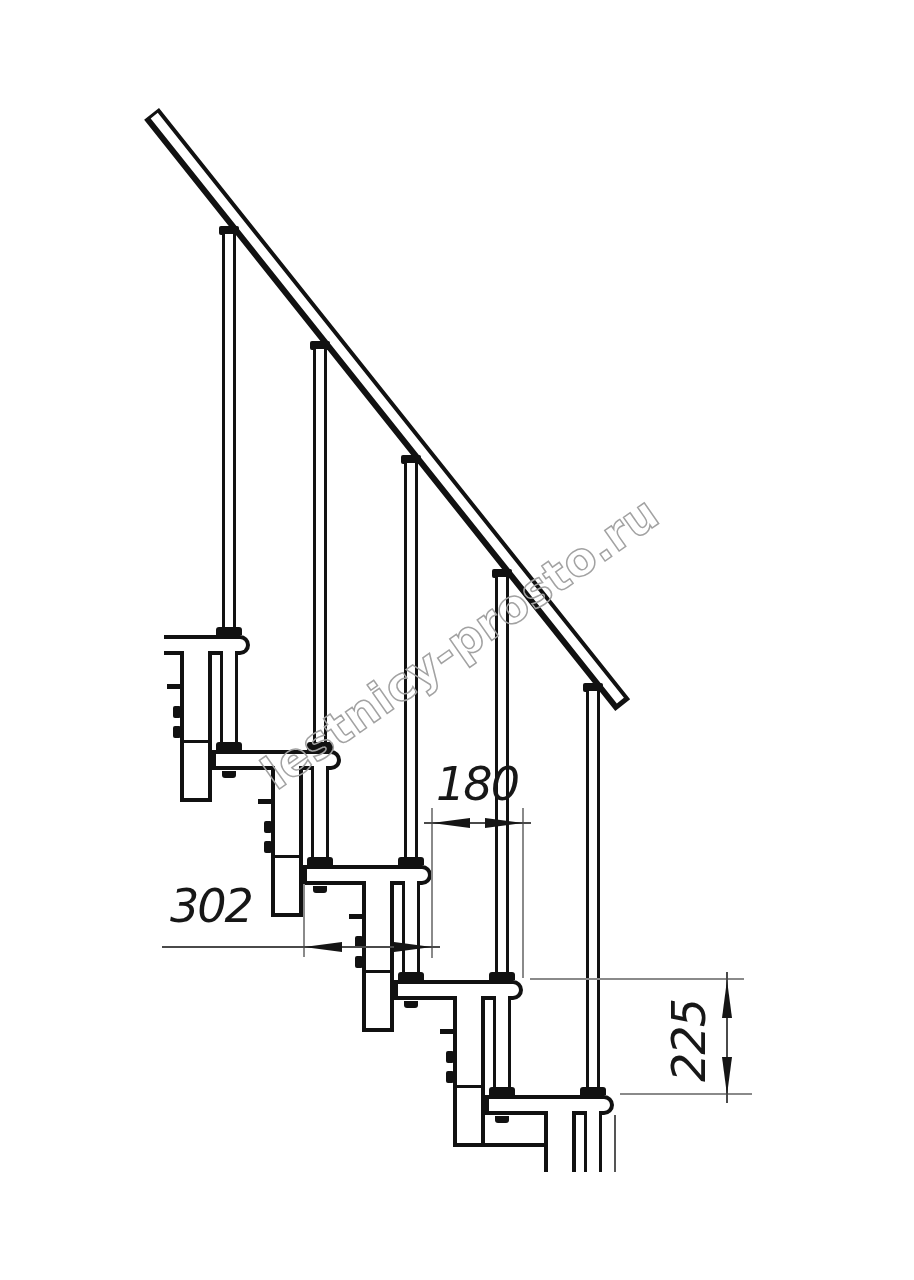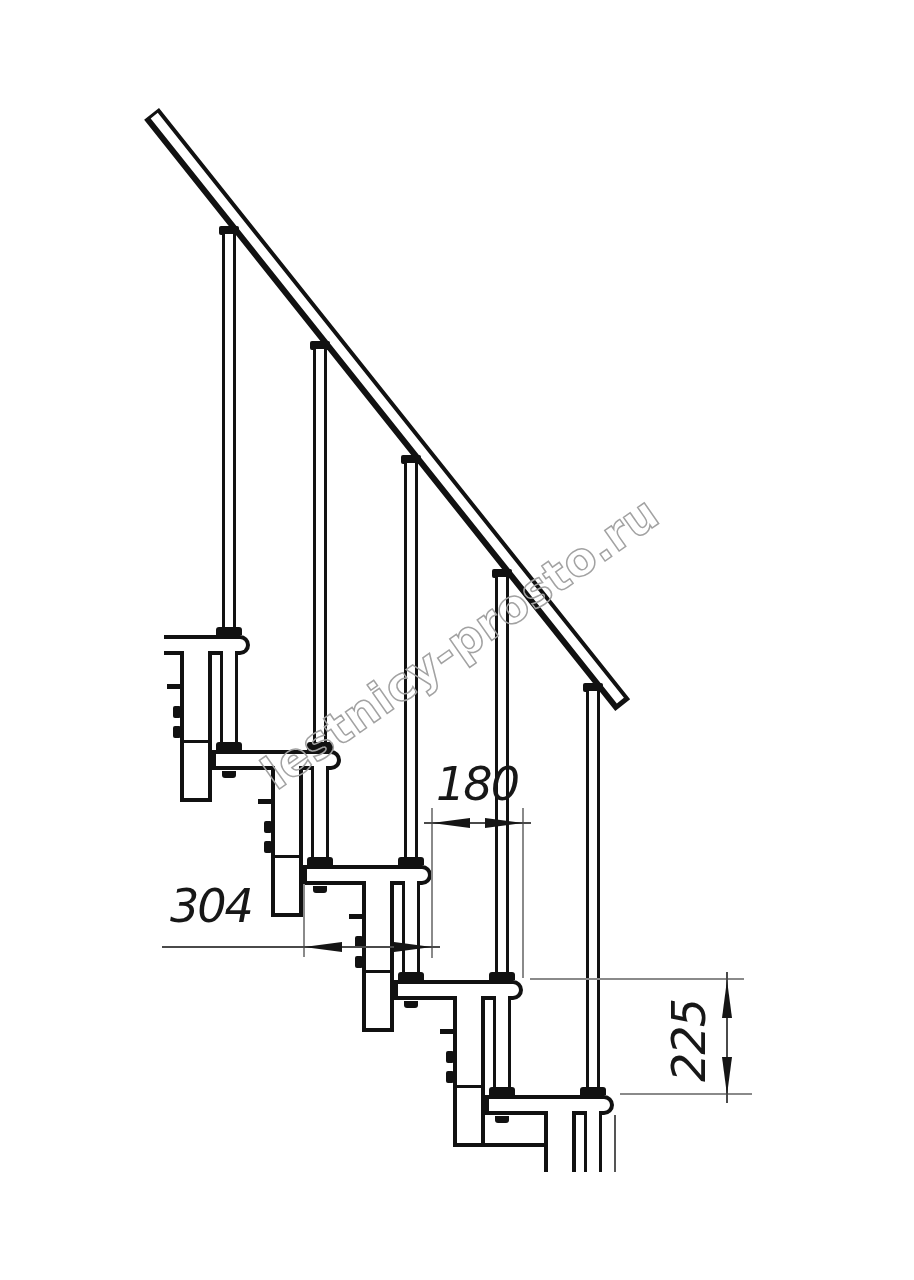--- a/index.html
+++ b/index.html
@@ -101,21 +101,21 @@
     <div class="ext" style="left:522px;top:808px;width:2px;height:170px;"></div>
     <div class="dline" style="left:424px;top:822px;width:107px;height:2px;"></div>
     <div class="arr arr-l" style="left:432px;top:818px;"></div>
     <div class="arr arr-r" style="left:485px;top:818px;"></div>
     <div class="dim-text" style="left:427px;top:760px;width:100px;text-align:center;">180</div>
 
     <div class="ext" style="left:303px;top:884px;width:2px;height:73px;"></div>
     <div class="dline" style="left:162px;top:946px;width:278px;height:2px;"></div>
     <div class="arr arr-l" style="left:304px;top:942px;"></div>
     <div class="arr arr-r" style="left:394px;top:942px;"></div>
-    <div class="dim-text" style="left:170px;top:882px;">304</div>
+    <div class="dim-text" style="left:170px;top:882px;">302</div>
 
     <div class="ext" style="left:530px;top:978px;width:214px;height:2px;"></div>
     <div class="ext" style="left:620px;top:1093px;width:132px;height:2px;"></div>
     <div class="dline" style="left:726px;top:972px;width:2px;height:131px;"></div>
     <div class="arr arr-u" style="left:722px;top:980px;"></div>
     <div class="arr arr-d" style="left:722px;top:1057px;"></div>
     <div class="dim-text" style="left:639px;top:1017px;width:100px;text-align:center;transform:rotate(-90deg);">225</div>
 
   </div>
 </div>

